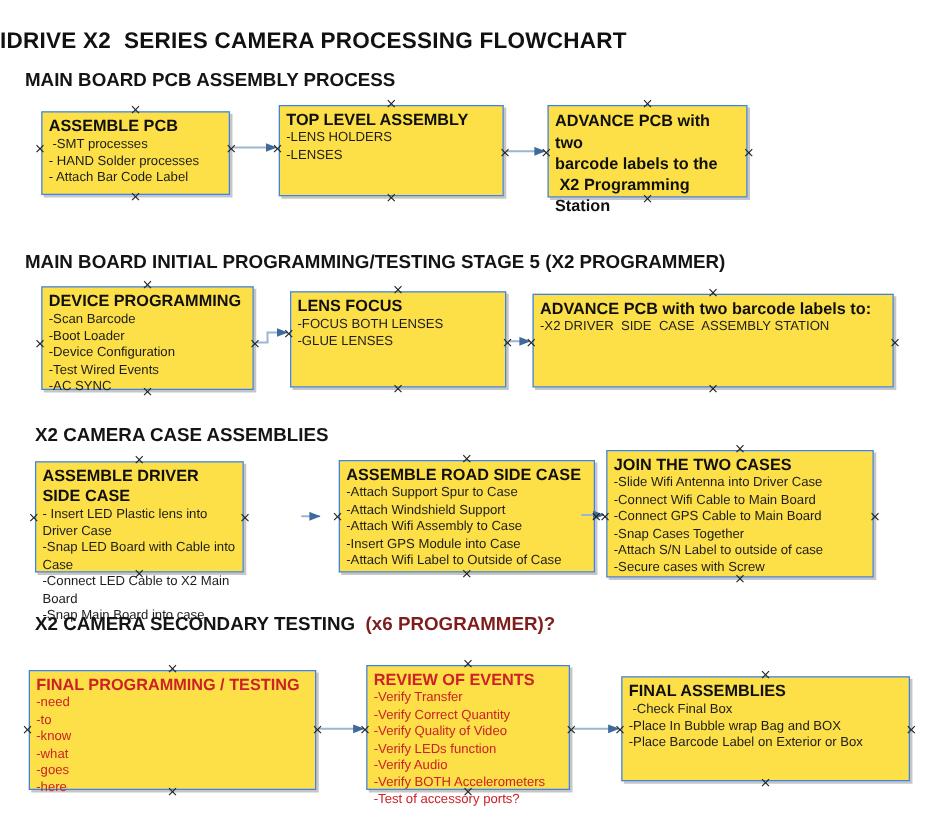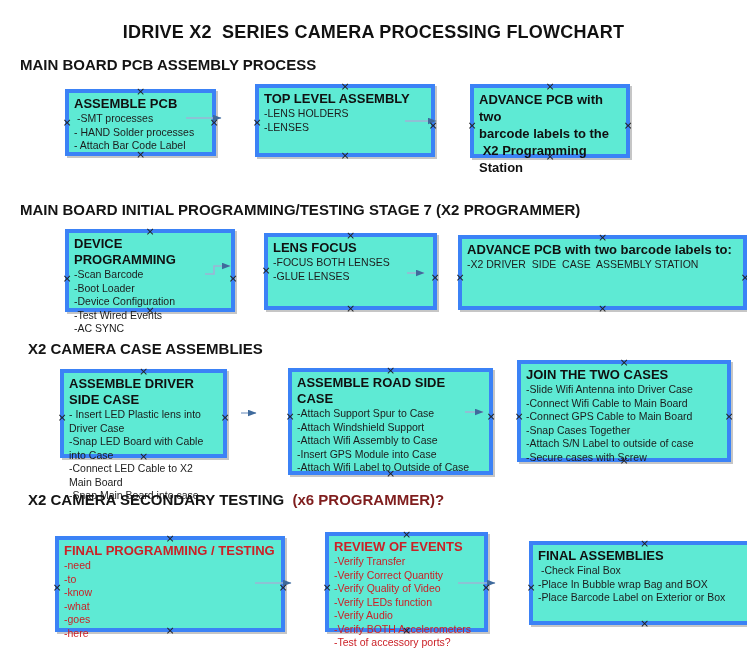--- a/index.html
+++ b/index.html
@@ -1,30 +1,30 @@
 <!DOCTYPE html>
 <html><head>
 <meta charset="utf-8">
 <style>
   html,body{margin:0;padding:0;background:#ffffff;}
   body{font-family:"Liberation Sans","DejaVu Sans",sans-serif;}
   .canvas{position:relative;width:747px;height:662px;background:#ffffff;overflow:hidden;}
 
   .page-title{
-    position:absolute;left:0;right:0;top:22px;text-align:center;
+    position:absolute;left:0;right:0;top:22px;
     font-size:18px;font-weight:bold;color:#111;white-space:pre-wrap;letter-spacing:.2px;
   }
   .section-heading{
     position:absolute;font-size:15px;font-weight:bold;color:#141414;white-space:pre-wrap;
   }
   .section-heading .red-part{color:#7f1d1d;}
 
   .flow-box{
-    position:absolute;background:#5eead4;border:4px solid #3b82f6;box-sizing:border-box;
-    padding:3px 5px 0 5px;box-shadow:2px 2px 0 rgba(128,128,128,.45);overflow:visible;margin-left:32px;
+    position:absolute;background:#fde047;border:1px solid #3b82f6;box-sizing:border-box;
+    padding:3px 5px 0 5px;box-shadow:2px 2px 0 rgba(128,128,128,.45);overflow:visible;
   }
   .box-title{font-size:13px;font-weight:bold;color:#101010;line-height:16px;white-space:pre-wrap;}
   .title-lines{line-height:17px;}
   .box-line{font-size:10.5px;color:#1c1c1c;line-height:13.5px;white-space:pre-wrap;}
   .red-box .box-title,.red-box .box-line{color:#cb2127;}
 
   .handle{
     position:absolute;font-size:11px;line-height:1;color:#222;z-index:5;
     transform:translate(-50%,-50%);font-family:"DejaVu Sans",sans-serif;pointer-events:none;
   }
@@ -70,21 +70,21 @@
   <div class="flow-box" style="left:438px;top:84px;width:160px;height:74px;--hyl:37px;--hyr:37px">
     <span class="handle h-top"></span>
     <span class="handle h-bottom"></span>
     <span class="handle h-left"></span>
     <span class="handle h-right"></span>
     <div class="box-title title-lines">ADVANCE PCB with two
 barcode labels to the
  X2 Programming Station</div>
   </div>
 
-  <div class="section-heading" style="left:20px;top:201px">MAIN BOARD INITIAL PROGRAMMING/TESTING STAGE 7 (X2 PROGRAMMER)</div>
+  <div class="section-heading" style="left:20px;top:201px">MAIN BOARD INITIAL PROGRAMMING/TESTING STAGE 5 (X2 PROGRAMMER)</div>
 
   <div class="flow-box" style="left:33px;top:229px;width:170px;height:83px;--hyl:45px;--hyr:45px">
     <span class="handle h-top"></span>
     <span class="handle h-bottom"></span>
     <span class="handle h-left"></span>
     <span class="handle h-right"></span>
     <div class="box-title">DEVICE PROGRAMMING</div>
     <div class="box-line">-Scan Barcode</div>
     <div class="box-line">-Boot Loader</div>
     <div class="box-line">-Device Configuration</div>
@@ -118,21 +118,21 @@
     <span class="handle h-bottom"></span>
     <span class="handle h-left"></span>
     <span class="handle h-right"></span>
     <div class="box-title">ASSEMBLE DRIVER SIDE CASE</div>
     <div class="box-line">- Insert LED Plastic lens into Driver Case</div>
     <div class="box-line">-Snap LED Board with Cable into Case</div>
     <div class="box-line">-Connect LED Cable to X2 Main Board</div>
     <div class="box-line">-Snap Main Board into case</div>
   </div>
 
-  <div class="flow-box" style="left:256px;top:368px;width:205px;height:107px;--hyl:44px;--hyr:44px">
+  <div class="flow-box" style="left:271px;top:368px;width:205px;height:90px;--hyl:44px;--hyr:44px">
     <span class="handle h-top"></span>
     <span class="handle h-bottom"></span>
     <span class="handle h-left"></span>
     <span class="handle h-right"></span>
     <div class="box-title">ASSEMBLE ROAD SIDE CASE</div>
     <div class="box-line">-Attach Support Spur to Case</div>
     <div class="box-line">-Attach Windshield Support</div>
     <div class="box-line">-Attach Wifi Assembly to Case</div>
     <div class="box-line">-Insert GPS Module into Case</div>
     <div class="box-line">-Attach Wifi Label to Outside of Case</div>

